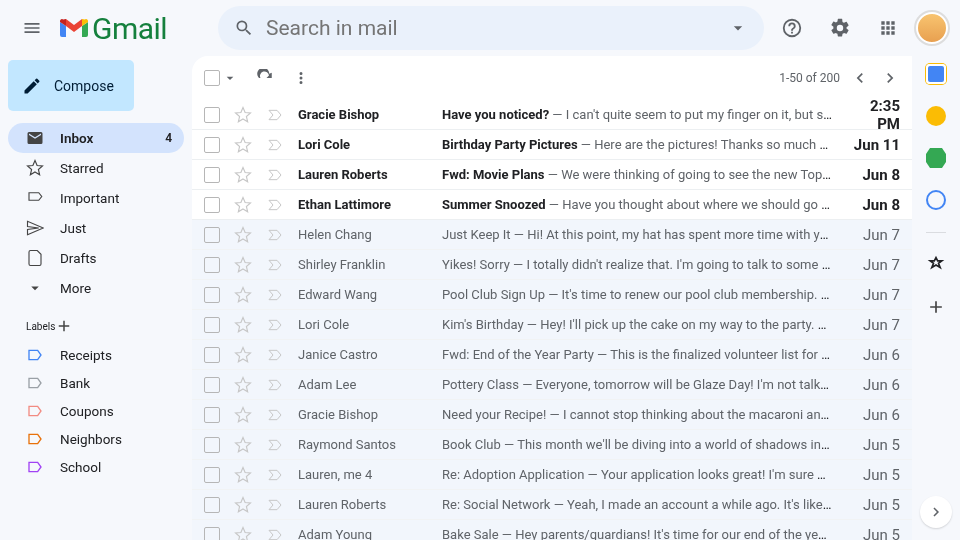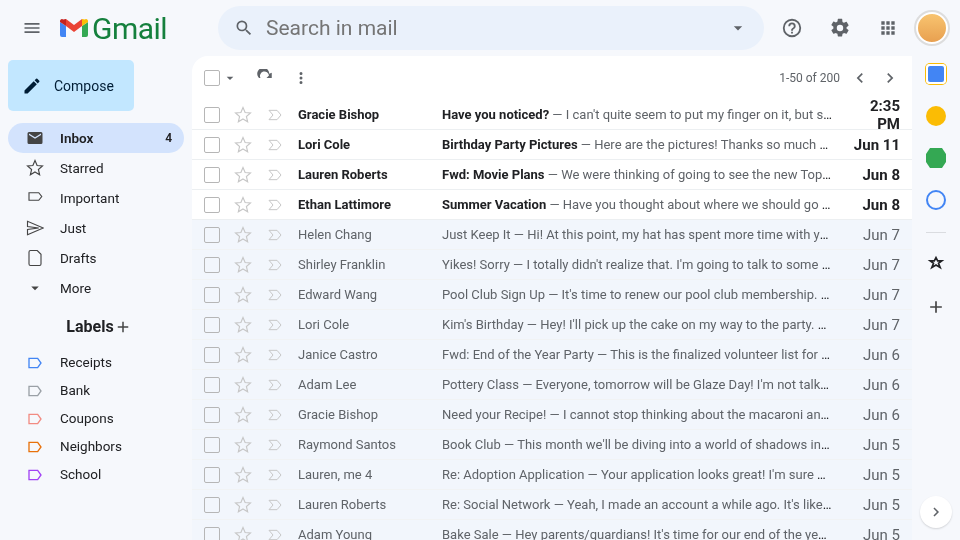--- a/index.html
+++ b/index.html
@@ -13,22 +13,22 @@
 .header-icons { display: flex; align-items: center; gap: 8px; margin-left: auto; }
 .icon-btn { width: 40px; height: 40px; display: flex; align-items: center; justify-content: center; border-radius: 50%; cursor: pointer; color: #5f6368; }
 .avatar { width: 32px; height: 32px; border-radius: 50%; background: linear-gradient(#f8c470, #e8a050); border: 2px solid #fff; outline: 2px solid #ddd; }
 .body-wrap { display: flex; height: calc(540px - 56px); }
 .left-nav { width: 192px; padding: 4px 8px 0 8px; overflow: hidden; }
 .compose-btn { display: flex; align-items: center; gap: 12px; background: #c2e7ff; border-radius: 5px; height: 51px; padding: 0 20px 0 14px; font-size: 14px; color: #001d35; cursor: pointer; margin-bottom: 12px; width: fit-content; }
 .nav-item { display: flex; align-items: center; gap: 16px; height: 30px; padding: 0 12px 0 18px; border-radius: 16px; cursor: pointer; color: #202124; font-size: 13.5px; }
 .nav-item.active { background: #d3e3fd; font-weight: 600; }
 .nav-item .count { margin-left: auto; font-size: 12px; }
 .nav-icon { width: 18px; display: flex; justify-content: center; color: #444; }
-.labels-header { display: flex; align-items: center; justify-content: center; padding: 14px 12px 6px 18px; font-size: 16px; font-weight: 700; }
-.label-item { display: flex; align-items: flex-end; gap: 16px; height: 28px; padding: 0 12px 0 18px; border-radius: 16px; cursor: pointer; font-size: 13.5px; }
+.labels-header { display: flex; align-items: center; justify-content: flex-start; padding: 14px 12px 6px 18px; font-size: 10px; font-weight: 400; }
+.label-item { display: flex; align-items: center; gap: 16px; height: 28px; padding: 0 12px 0 18px; border-radius: 16px; cursor: pointer; font-size: 13.5px; }
 .main-pane { flex: 1; background: #fff; border-radius: 16px 0 0 0; overflow: hidden; display: flex; flex-direction: column; }
 .toolbar { display: flex; align-items: center; height: 44px; padding: 0 12px; gap: 18px; }
 .checkbox-combo { display: flex; align-items: center; gap: 2px; }
 .toolbar-right { margin-left: auto; display: flex; align-items: center; gap: 10px; color: #5f6368; font-size: 12px; }
 .email-list { flex: 1; overflow: hidden; }
 .email-row { display: flex; align-items: center; height: 30px; padding: 0 12px; border-bottom: 1px solid #f1f3f4; cursor: pointer; gap: 14px; font-size: 13px; }
 .email-row.unread { background: #fff; border-bottom: 1px solid #eceff1; }
 .email-row.unread .sender, .email-row.unread .subject, .email-row.unread .date { font-weight: 700; color: #202124; }
 .email-row:not(.unread) { background: #f2f6fc; }
 .email-row:not(.unread) .sender, .email-row:not(.unread) .subject-text { color: #5f6368; }
@@ -293,21 +293,21 @@
             <svg width="18" height="18" viewBox="0 0 24 24">
               <path fill="none" stroke="#c7c7c7" stroke-width="1.5" d="M12 17.27L18.18 21l-1.64-7.03L22 9.24l-7.19-.61L12 2 9.19 8.63 2 9.24l5.46 4.73L5.82 21z"></path>
             </svg>
           </div>
     <div class="important">
             <svg width="16" height="14" viewBox="0 0 24 20">
               <path fill="none" stroke="#c7c7c7" stroke-width="1.5" d="M3 3h12l6 7-6 7H3l6-7z"></path>
             </svg>
           </div>
     <div class="sender">Ethan Lattimore</div>
-    <div class="subject-wrap"><span class="subject subject-text">Summer Vacation</span><span class="snippet"> — Have you thought about where we should go this summer? We wen...</span></div>
+    <div class="subject-wrap"><span class="subject subject-text">Summer Snoozed</span><span class="snippet"> — Have you thought about where we should go this summer? We wen...</span></div>
     <div class="date">Jun 8</div>
         </div>
         <div class="email-row">
     <div class="row-chk"></div>
     <div class="star">
             <svg width="18" height="18" viewBox="0 0 24 24">
               <path fill="none" stroke="#c7c7c7" stroke-width="1.5" d="M12 17.27L18.18 21l-1.64-7.03L22 9.24l-7.19-.61L12 2 9.19 8.63 2 9.24l5.46 4.73L5.82 21z"></path>
             </svg>
           </div>
     <div class="important">

